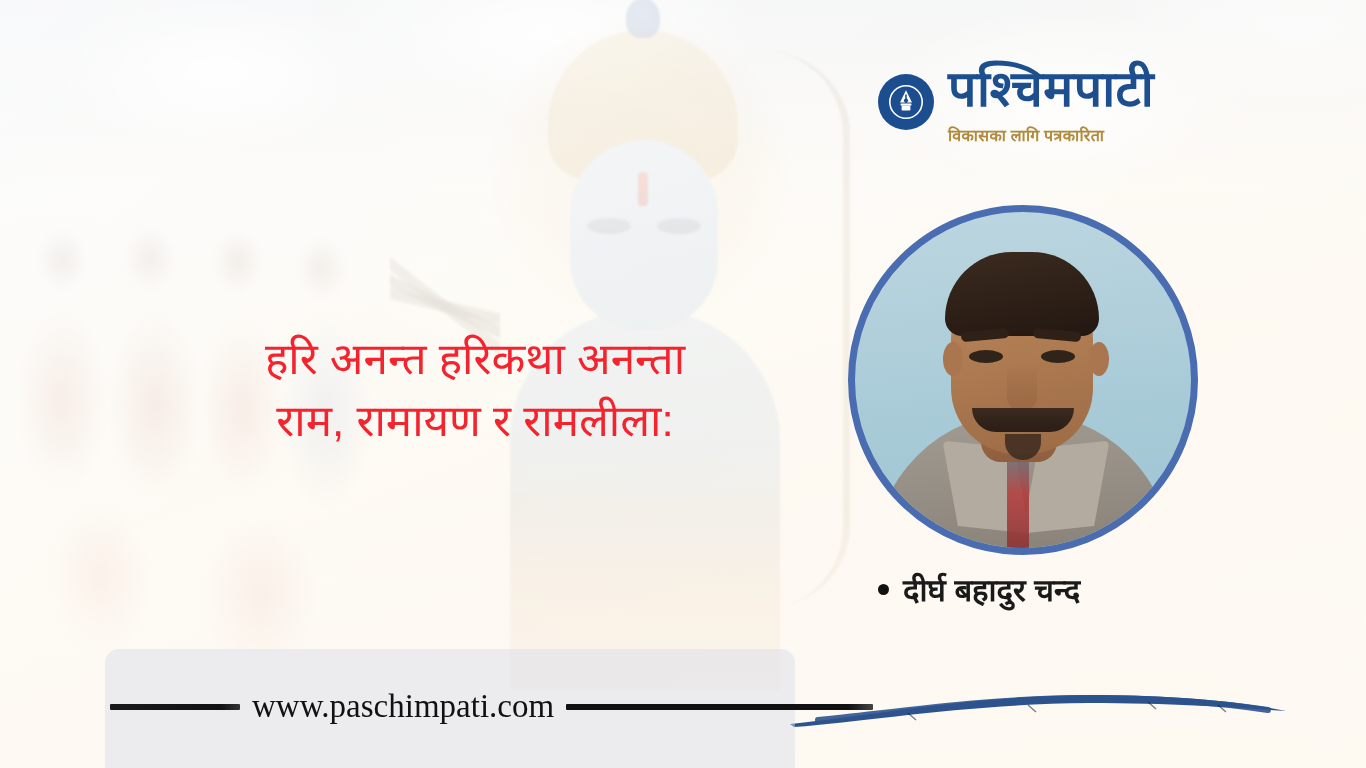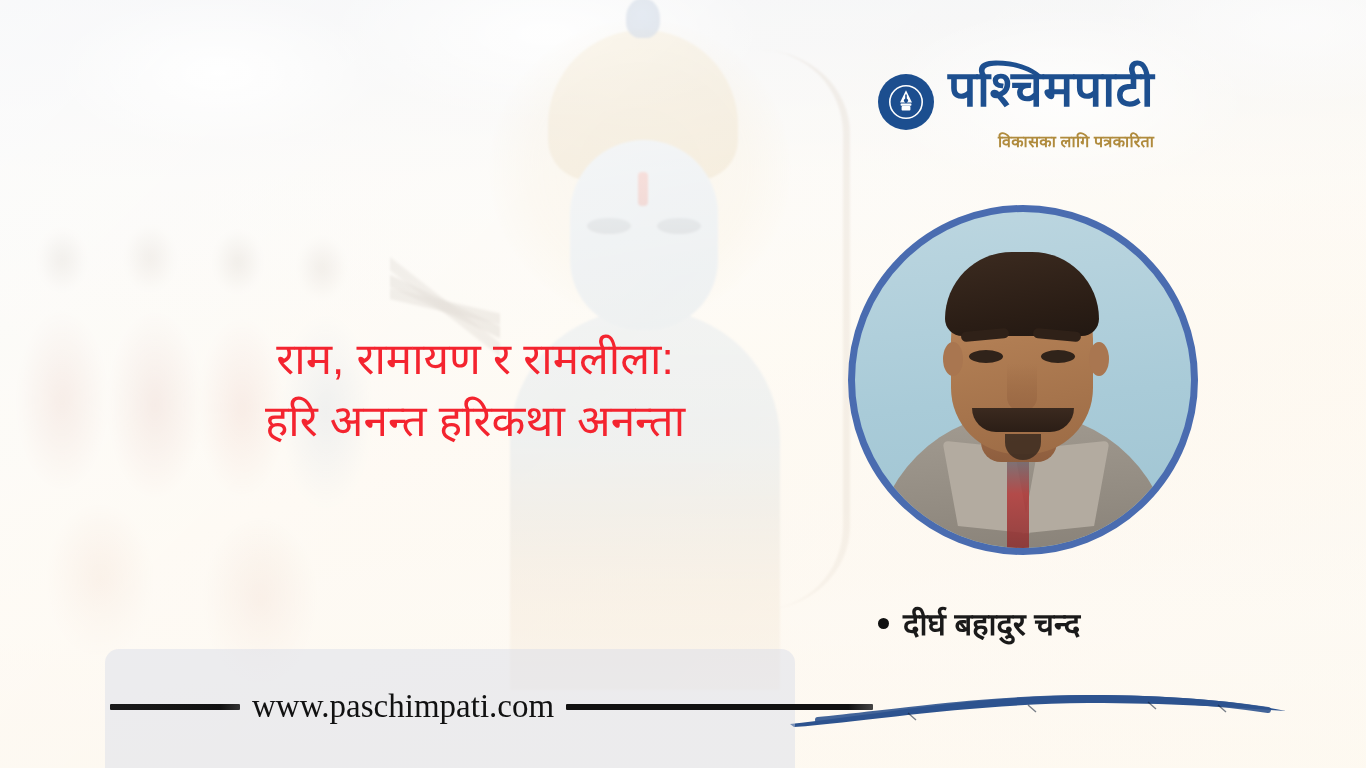--- a/index.html
+++ b/index.html
@@ -141,35 +141,35 @@
     position: absolute; left: 878px; top: 64px;
     display: flex; align-items: flex-start; gap: 14px;
   }
   .logo-mark {
     width: 56px; height: 56px; border-radius: 50%;
     background: #1c4e8f;
     display: flex; align-items: center; justify-content: center;
     flex: 0 0 auto;
     margin-top: 10px;
   }
-  .logo-words { display: flex; flex-direction: column; align-items: flex-end; }
+  .logo-words { display: flex; flex-direction: column; align-items: flex-start; }
   .logo-title {
     font-family: "Liberation Serif", "DejaVu Serif", serif;
     font-size: 50px; font-weight: bold; line-height: 1;
     color: #1d4f8f; letter-spacing: 0.5px; white-space: nowrap;
   }
   .logo-rule {
     height: 4px; margin-top: 3px;
     background: linear-gradient(90deg, #2a62a5 0%, #3d79bd 45%, #2a62a5 100%);
     border-radius: 2px;
   }
   .logo-tag {
     font-family: "Liberation Serif", "DejaVu Serif", serif;
     font-size: 16px; font-weight: bold; color: #b08b3d;
-    text-align: center; margin-top: 9px; letter-spacing: .4px;
+    text-align: center; margin-top: 3px; letter-spacing: .4px;
     white-space: nowrap;
   }
 
   
   .headline {
     position: absolute; left: 150px; top: 328px; width: 650px;
     text-align: center;
     font-family: "Liberation Sans", "DejaVu Sans", sans-serif;
     color: #f4242f;
     font-size: 44px;
@@ -247,21 +247,21 @@
     background: linear-gradient(180deg, #3b2a1f 0%, #2b1e16 100%);
   }
   .portrait .ph-chinbeard {
     position:absolute; left: 150px; top: 222px; width: 36px; height: 26px;
     border-radius: 0 0 18px 18px;
     background: #3a2a20; opacity: .85;
   }
 
   
   .author {
-    position: absolute; left: 878px; top: 602px;
+    position: absolute; left: 878px; top: 568px;
     display: flex; align-items: center; gap: 14px; text-align: right;
   }
   .author-bullet {
     width: 11px; height: 11px; border-radius: 50%; background: #111;
     flex: 0 0 auto;
   }
   .author-name {
     font-family: "Liberation Sans", "DejaVu Sans", sans-serif;
     font-size: 31px; color: #1a1a1a; font-weight: 600; white-space: nowrap;
   }
@@ -333,22 +333,22 @@
       </svg>
     </div>
     <div class="logo-words">
       <div class="logo-title">पश्चिमपाटी</div>
       <div class="logo-rule"></div>
       <div class="logo-tag">विकासका लागि पत्रकारिता</div>
     </div>
   </div>
 
   <div class="headline">
+    <span class="headline-line">हरि अनन्त हरिकथा अनन्ता</span>
     <span class="headline-line">राम, रामायण र रामलीला:</span>
-    <span class="headline-line">हरि अनन्त हरिकथा अनन्ता</span>
   </div>
 
   <div class="portrait">
     <div class="ph-bg"></div>
     <div class="ph-shoulders"></div>
     <div class="ph-collar-l"></div>
     <div class="ph-collar-r"></div>
     <div class="ph-placket"></div>
     <div class="ph-neck"></div>
     <div class="ph-face"></div>

